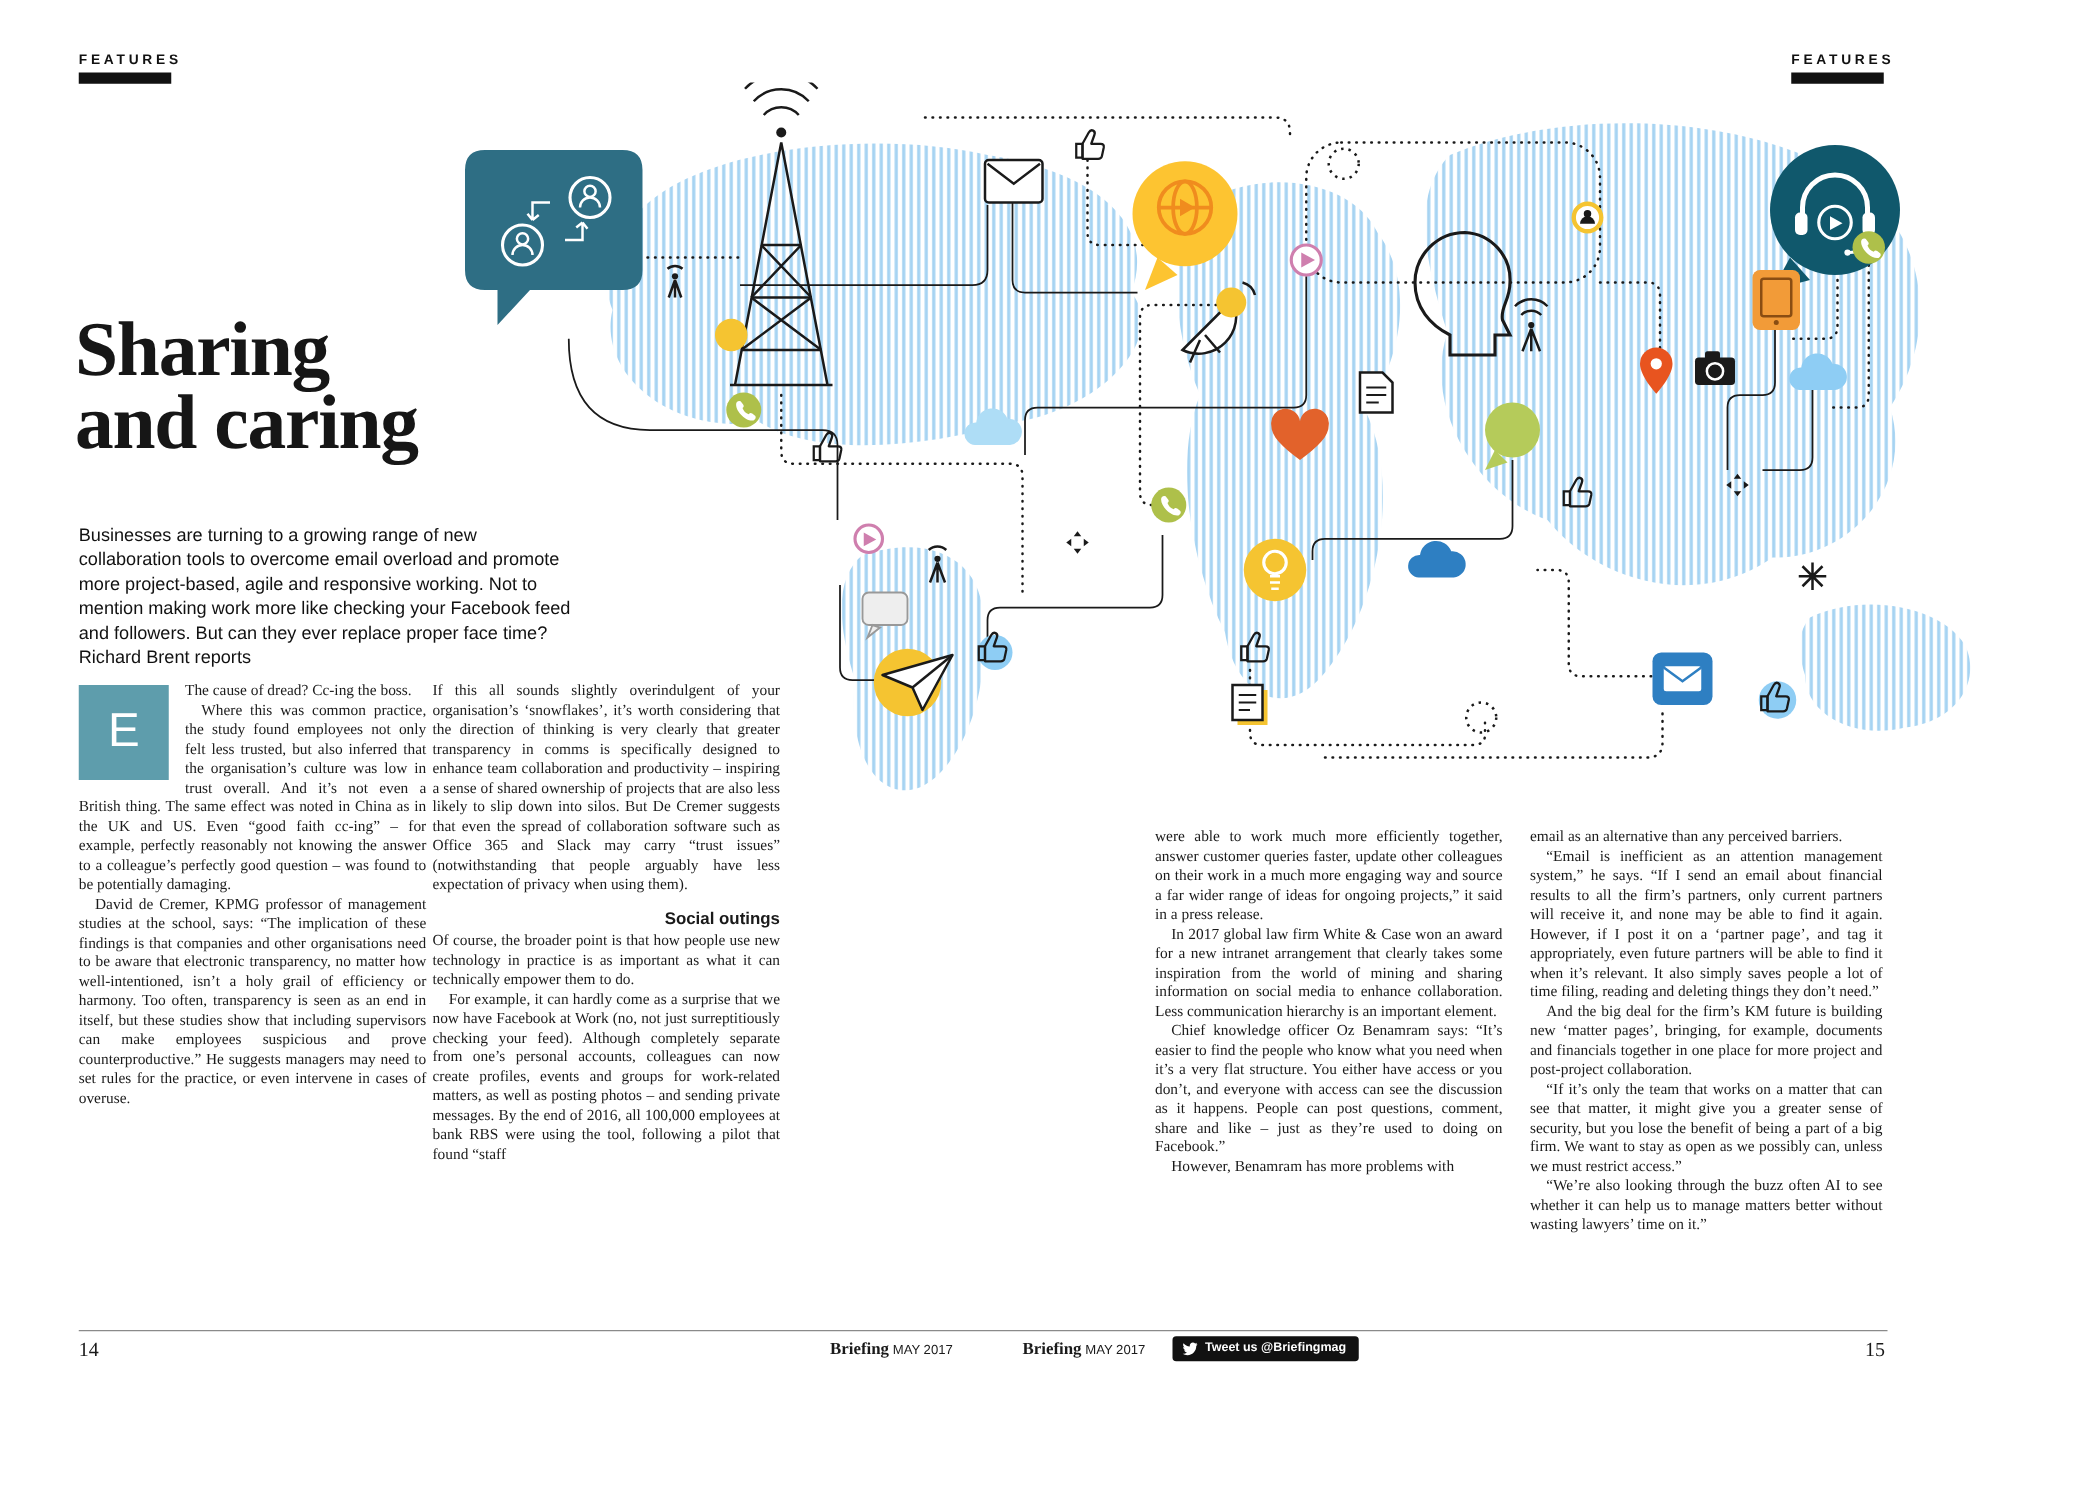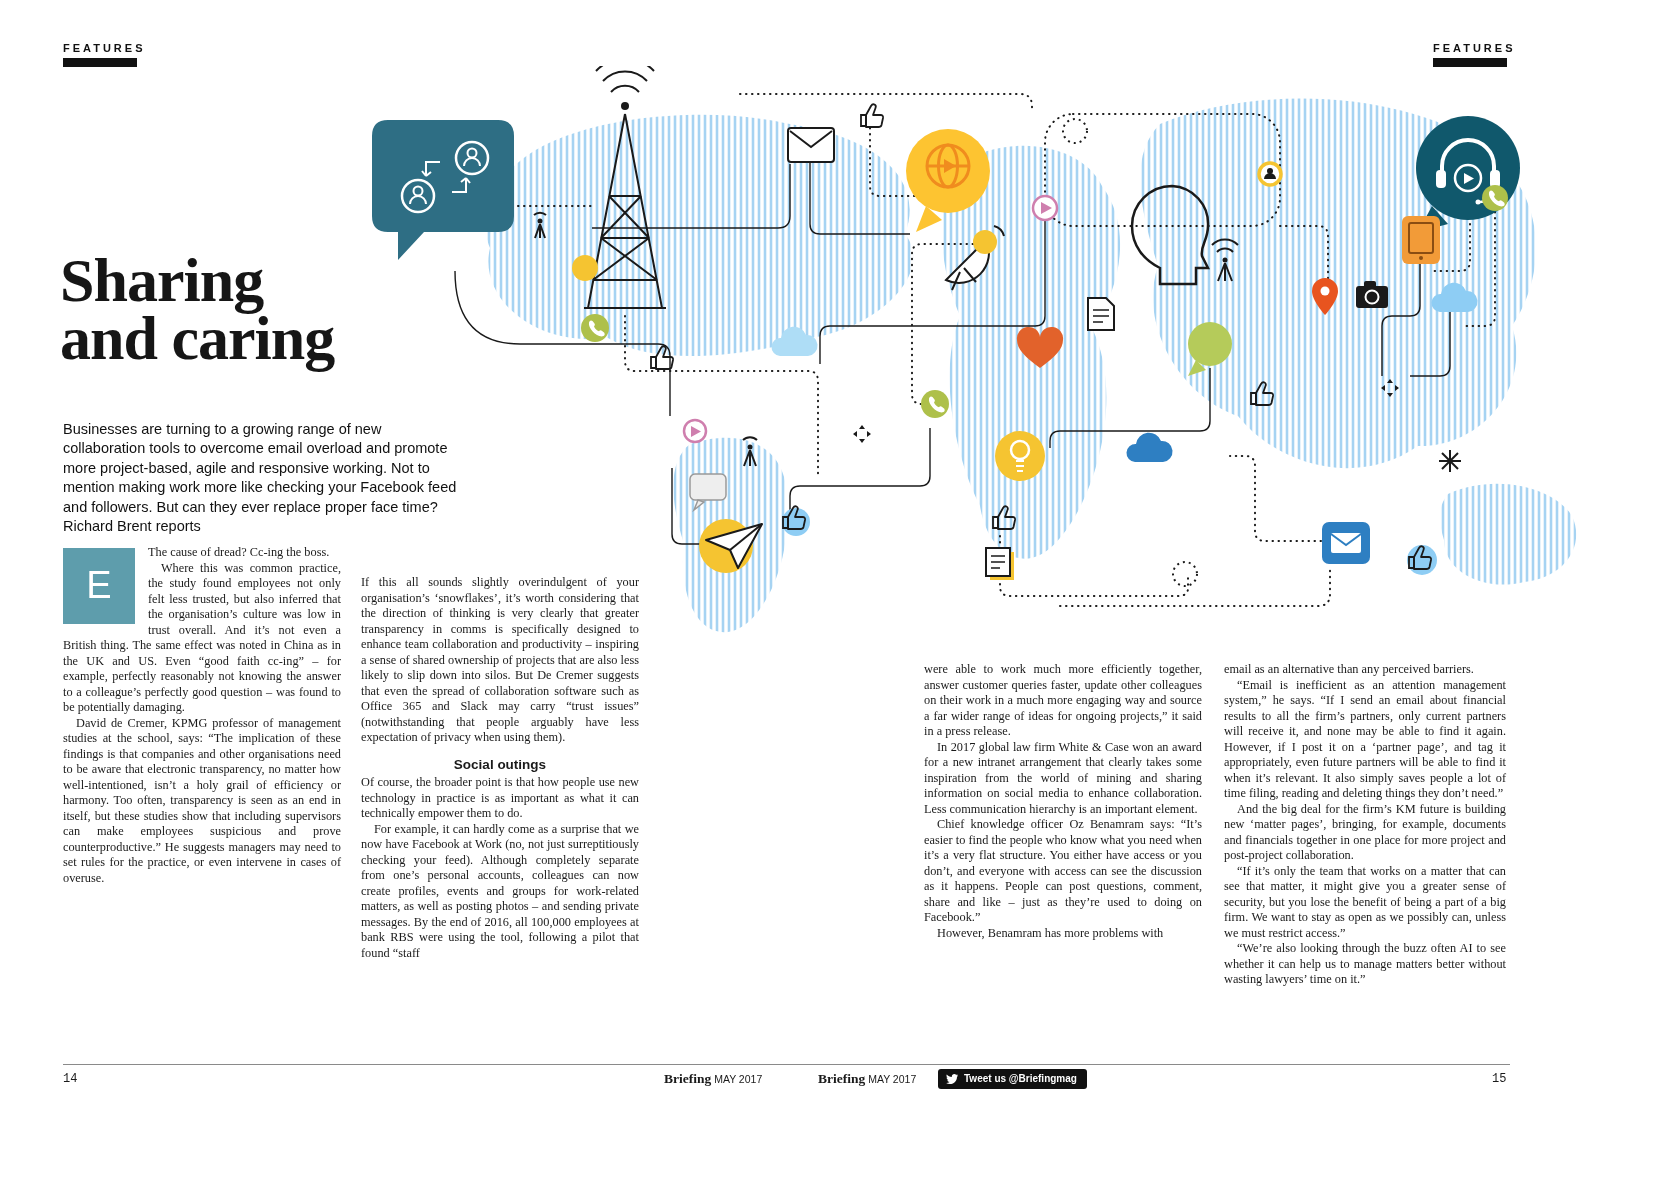--- a/index.html
+++ b/index.html
@@ -23,35 +23,35 @@
   }
   .standfirst {
     position:absolute; left:63px; top:420px; width:400px; margin:0;
     font-family:"Liberation Sans",sans-serif; font-size:14.5px; line-height:1.34; color:#111;
   }
   
   .col { position:absolute; width:278px; font-size:12.3px; line-height:15.5px; text-align:justify; }
   .col p { margin:0; }
   .col p + p { text-indent:13px; }
   .col1 { left:63px;  top:545px; }
-  .col2 { left:361px; top:545px;margin-top:30px; }
+  .col2 { left:346px; top:545px; }
   .col3 { left:924px; top:662px; }
   .col4 { left:1224px; top:662px; width:282px; }
   .dropcap {
     float:left; width:72px; height:76px; margin:3px 13px 4px 0;
     background:#5e9dac; color:#fff; font-family:"Liberation Sans",sans-serif;
     font-size:38px; display:flex; align-items:center; justify-content:center;
   }
   .subhead {
     margin:11px 0 3px 0; font-family:"Liberation Sans",sans-serif;
-    font-weight:bold; font-size:13.5px; text-align:center;
+    font-weight:bold; font-size:13.5px; text-align:right;
   }
   
   .footer-rule { position:absolute; left:63px; top:1064px; width:1447px; height:1px; background:#8a8a8a; }
-  .pageno { position:absolute; top:1072px; font-family:Liberation Mono, monospace; font-size:12px; }
+  .pageno { position:absolute; top:1072px; font-family:Liberation Serif, serif; font-size:16px; }
   .pn-left  { left:63px; }
   .pn-right { left:1492px; }
   .credit { position:absolute; top:1071px; font-family:"Liberation Sans",sans-serif; font-size:10.5px; white-space:nowrap; }
   .credit .brand { font-family:"Liberation Serif",serif; font-weight:bold; font-size:13.5px; }
   .cr-1 { left:664px; } .cr-2 { left:818px; }
   .tweet-pill {
     position:absolute; left:938px; top:1069px; background:#111; color:#fff;
     font-family:"Liberation Sans",sans-serif; font-weight:bold; font-size:10px;
     padding:4px 10px 4px 8px; border-radius:3px; display:flex; gap:6px; align-items:flex-start;
   }

